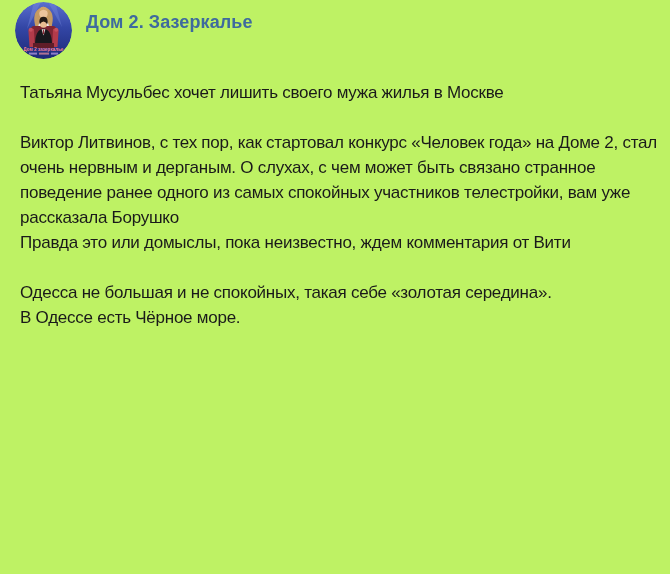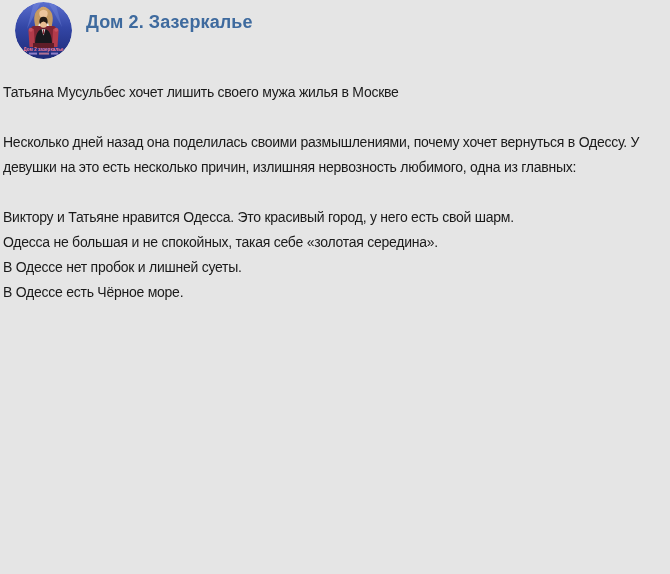--- a/index.html
+++ b/index.html
@@ -3,21 +3,21 @@
 <meta charset="utf-8">
 <style>
   html, body { margin: 0; padding: 0; }
   body {
     width: 670px;
     height: 574px;
     background: #ffffff;
     font-family: "Liberation Sans", "DejaVu Sans", sans-serif;
     overflow: hidden;
   }
-  .post-card { position: relative; width: 670px; height: 574px; background: #e5e5e5; }
+  .post-card { position: relative; width: 670px; height: 574px; background: #bef264; }
 
   .post-header { position: relative; height: 61px; }
   .avatar {
     position: absolute; left: 15px; top: 2px;
     width: 57px; height: 57px;
     border-radius: 50%;
     overflow: hidden;
     cursor: pointer;
   }
   .avatar svg { display: block; }
@@ -25,22 +25,22 @@
     position: absolute; left: 86px; top: 12px;
     font-size: 18px; font-weight: 700;
     color: #3e6a9e;
     text-decoration: none;
     cursor: pointer;
     letter-spacing: 0.1px;
   }
 
   .post-text {
     margin-top: 19px;
-    padding: 0 4px 0 3px;
-    font-size: 14px;
+    padding: 0 4px 0 20px;
+    font-size: 17px;
     line-height: 25px;
     color: #1a1a1a;
     letter-spacing: -0.25px;
   }
   .line { min-height: 25px; }
 </style>
 </head>
 <body>
 
 <div class="post-card">
@@ -92,21 +92,20 @@
         </g>
       </svg>
     </div>
 
     <a class="community-name">Дом 2. Зазеркалье</a>
   </div>
 
   <div class="post-text">
       <div class="line">Татьяна Мусульбес хочет лишить своего мужа жилья в Москве</div>
       <div class="line"></div>
-      <div class="line">Несколько дней назад она поделилась своими размышлениями, почему хочет вернуться в Одессу. У девушки на это есть несколько причин, излишняя нервозность любимого, одна из главных:</div>
+      <div class="line">Виктор Литвинов, с тех пор, как стартовал конкурс «Человек года» на Доме 2, стал очень нервным и дерганым. О слухах, с чем может быть связано странное поведение ранее одного из самых спокойных участников телестройки, вам уже рассказала Борушко</div>
+      <div class="line">Правда это или домыслы, пока неизвестно, ждем комментария от Вити</div>
       <div class="line"></div>
-      <div class="line">Виктору и Татьяне нравится Одесса. Это красивый город, у него есть свой шарм.</div>
       <div class="line">Одесса не большая и не спокойных, такая себе «золотая середина».</div>
-      <div class="line">В Одессе нет пробок и лишней суеты.</div>
       <div class="line">В Одессе есть Чёрное море.</div>
     </div>
 
 </div>
 
 </body></html>

